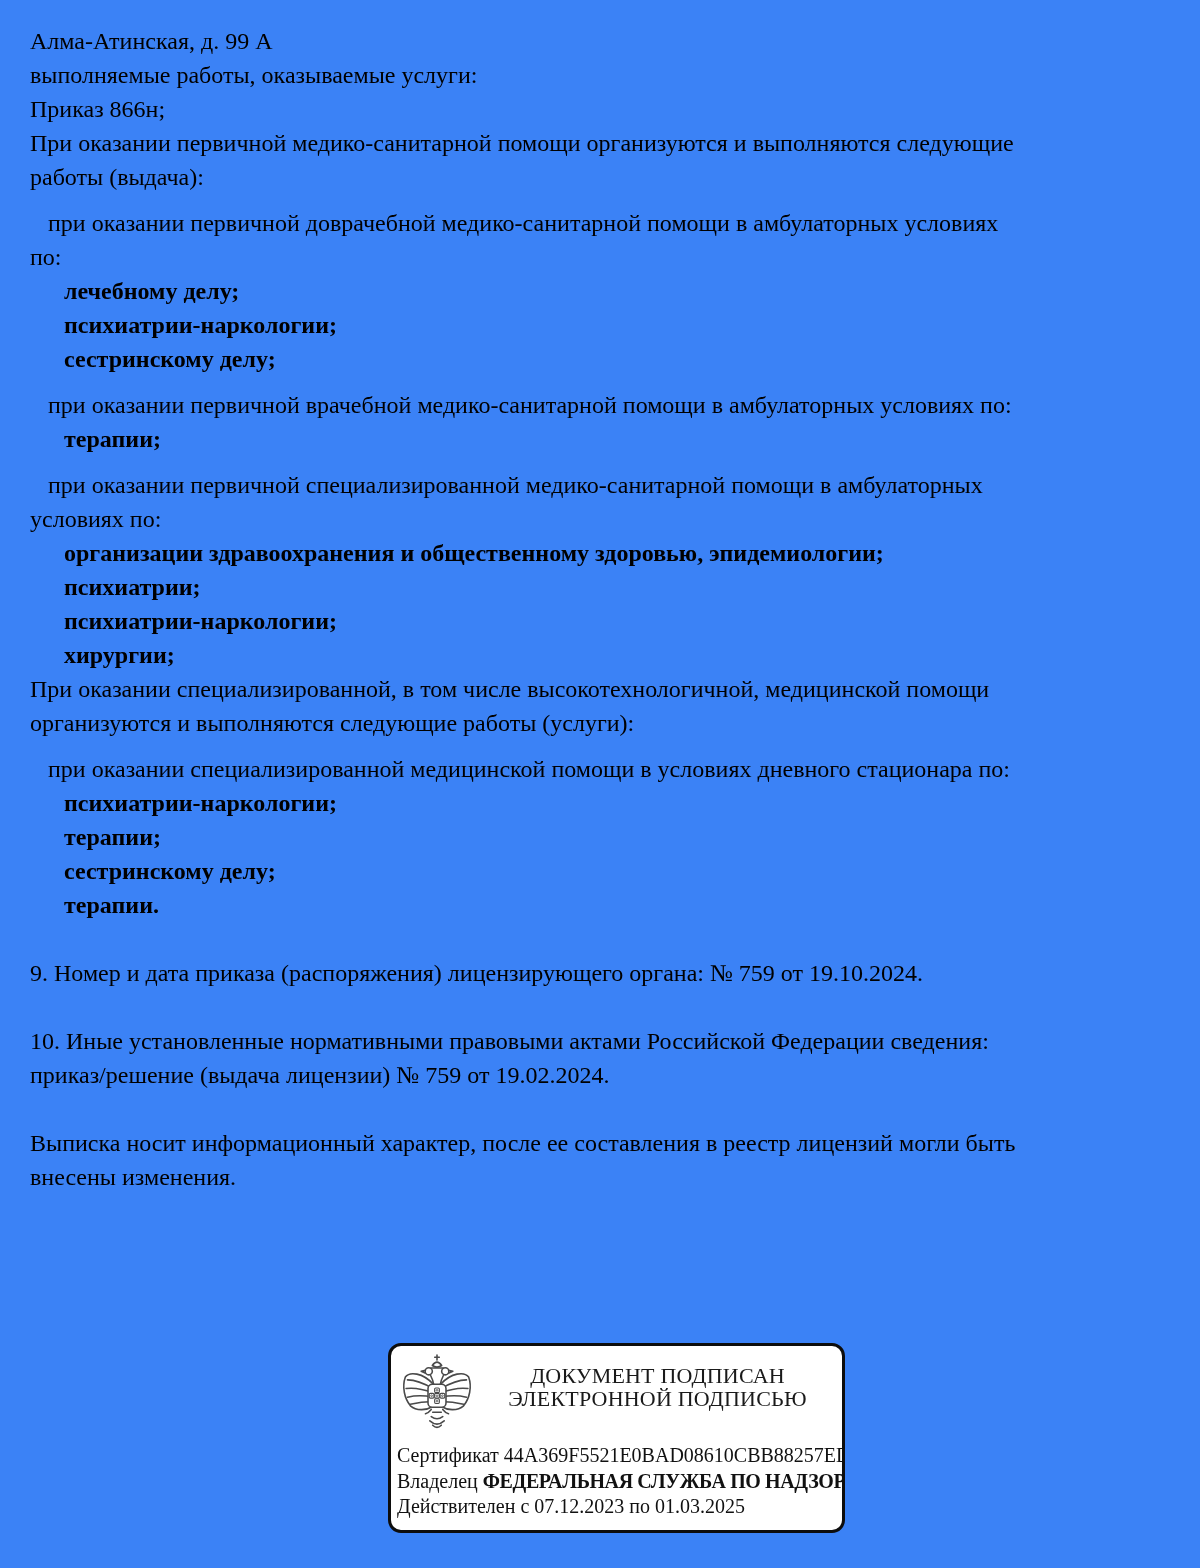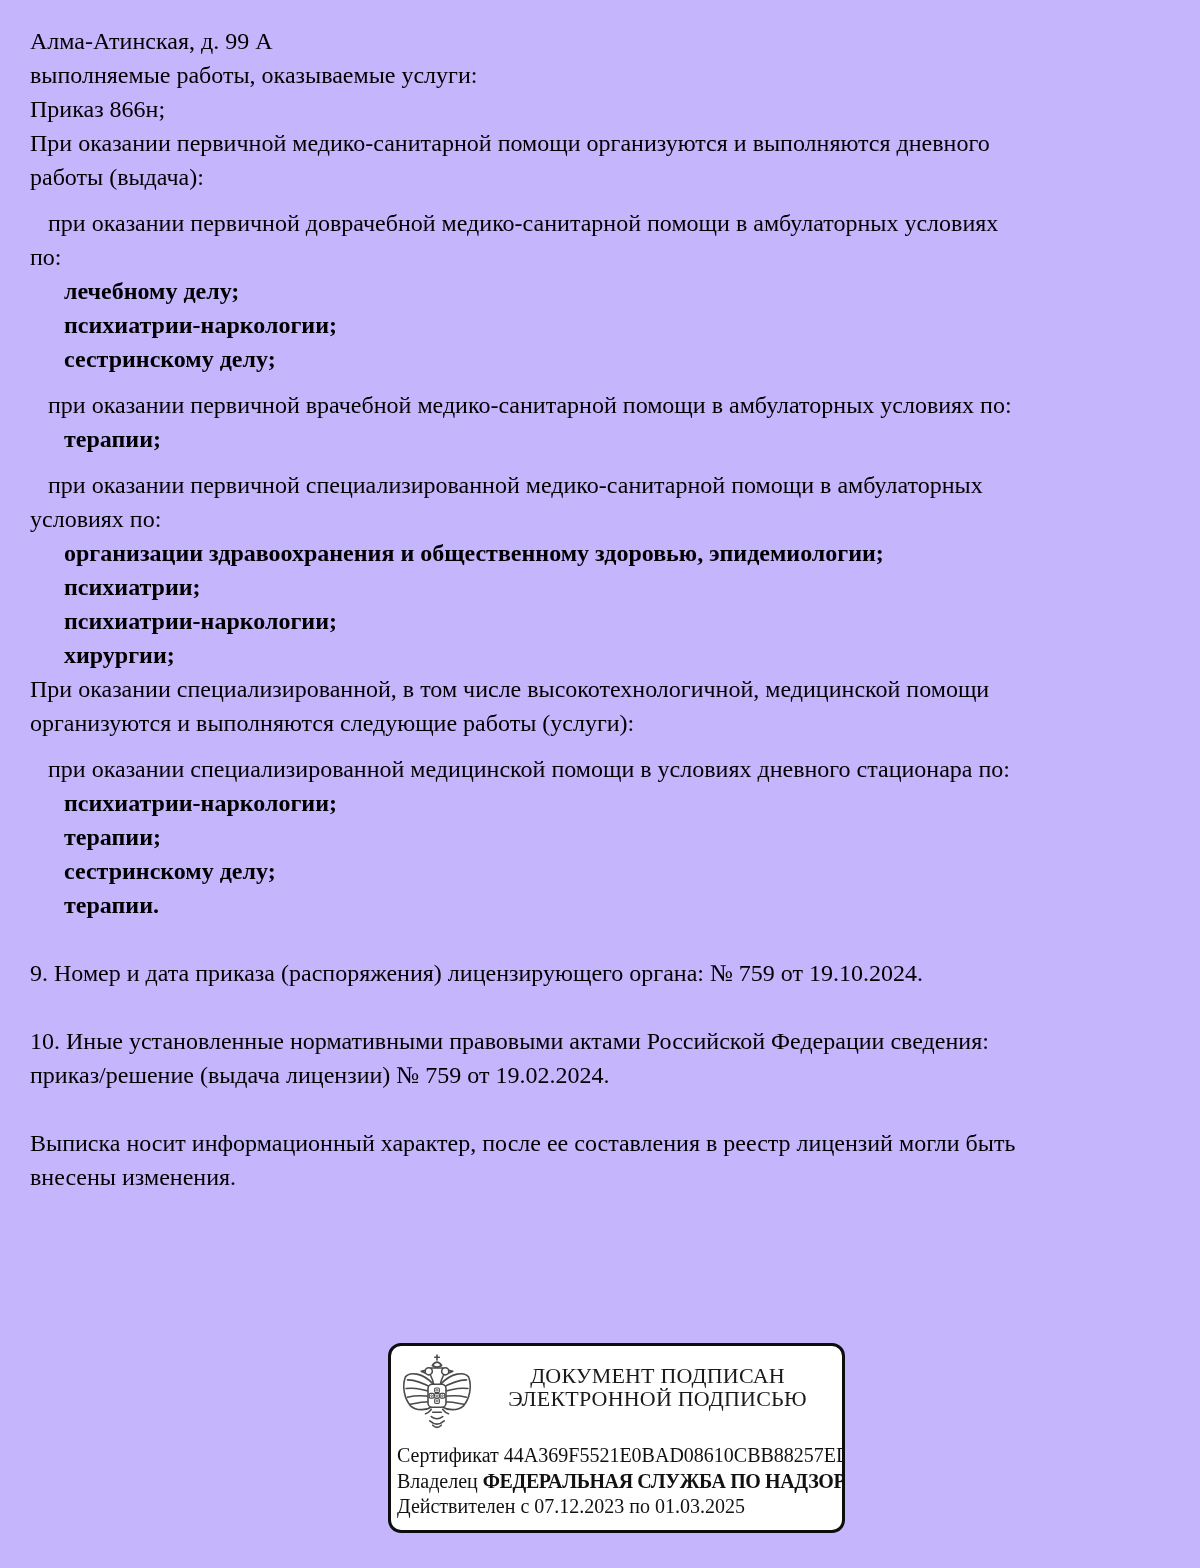--- a/index.html
+++ b/index.html
@@ -4,21 +4,21 @@
 <style>
   html, body {
     margin: 0;
     padding: 0;
     background: #ffffff;
   }
   .page {
     position: relative;
     width: 1200px;
     height: 1568px;
-    background: #c4b5fd;
+    background: #3b82f6;
     color: #000000;
     font-family: "Liberation Serif", "DejaVu Serif", serif;
     overflow: hidden;
   }
   .doc-body {
     position: absolute;
     left: 30px;
     top: 24px;
     width: 1145px;
     font-size: 24px;
@@ -76,21 +76,21 @@
 </style>
 </head>
 <body>
 
 <div class="page">
 
   <div class="doc-body">
       <div class="doc-line indent-0">Алма-Атинская, д. 99 А</div>
       <div class="doc-line indent-0">выполняемые работы, оказываемые услуги:</div>
       <div class="doc-line indent-0">Приказ 866н;</div>
-      <div class="doc-line indent-0">При оказании первичной медико-санитарной помощи организуются и выполняются дневного</div>
+      <div class="doc-line indent-0">При оказании первичной медико-санитарной помощи организуются и выполняются следующие</div>
       <div class="doc-line indent-0">работы (выдача):</div>
       <div class="doc-line indent-1">при оказании первичной доврачебной медико-санитарной помощи в амбулаторных условиях</div>
       <div class="doc-line indent-0">по:</div>
       <div class="doc-line indent-2">лечебному делу;</div>
       <div class="doc-line indent-2">психиатрии-наркологии;</div>
       <div class="doc-line indent-2">сестринскому делу;</div>
       <div class="doc-line indent-1">при оказании первичной врачебной медико-санитарной помощи в амбулаторных условиях по:</div>
       <div class="doc-line indent-2">терапии;</div>
       <div class="doc-line indent-1">при оказании первичной специализированной медико-санитарной помощи в амбулаторных</div>
       <div class="doc-line indent-0">условиях по:</div>

